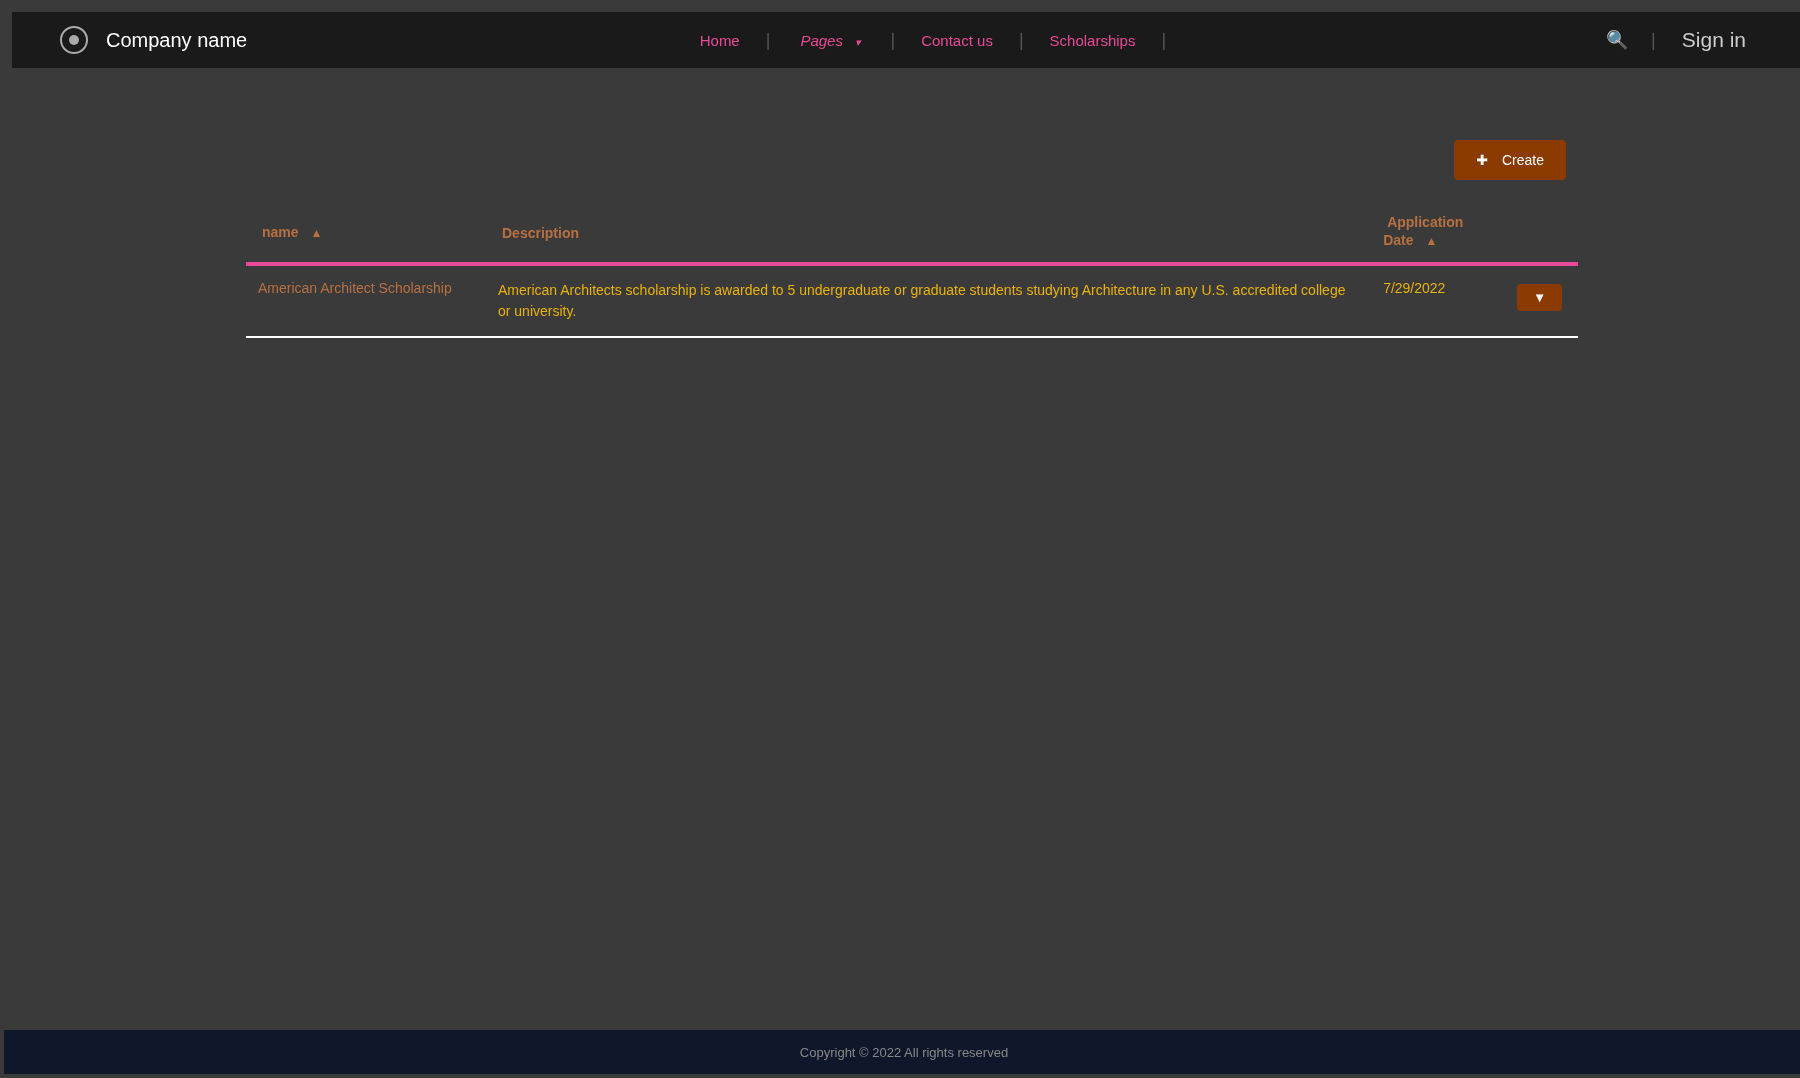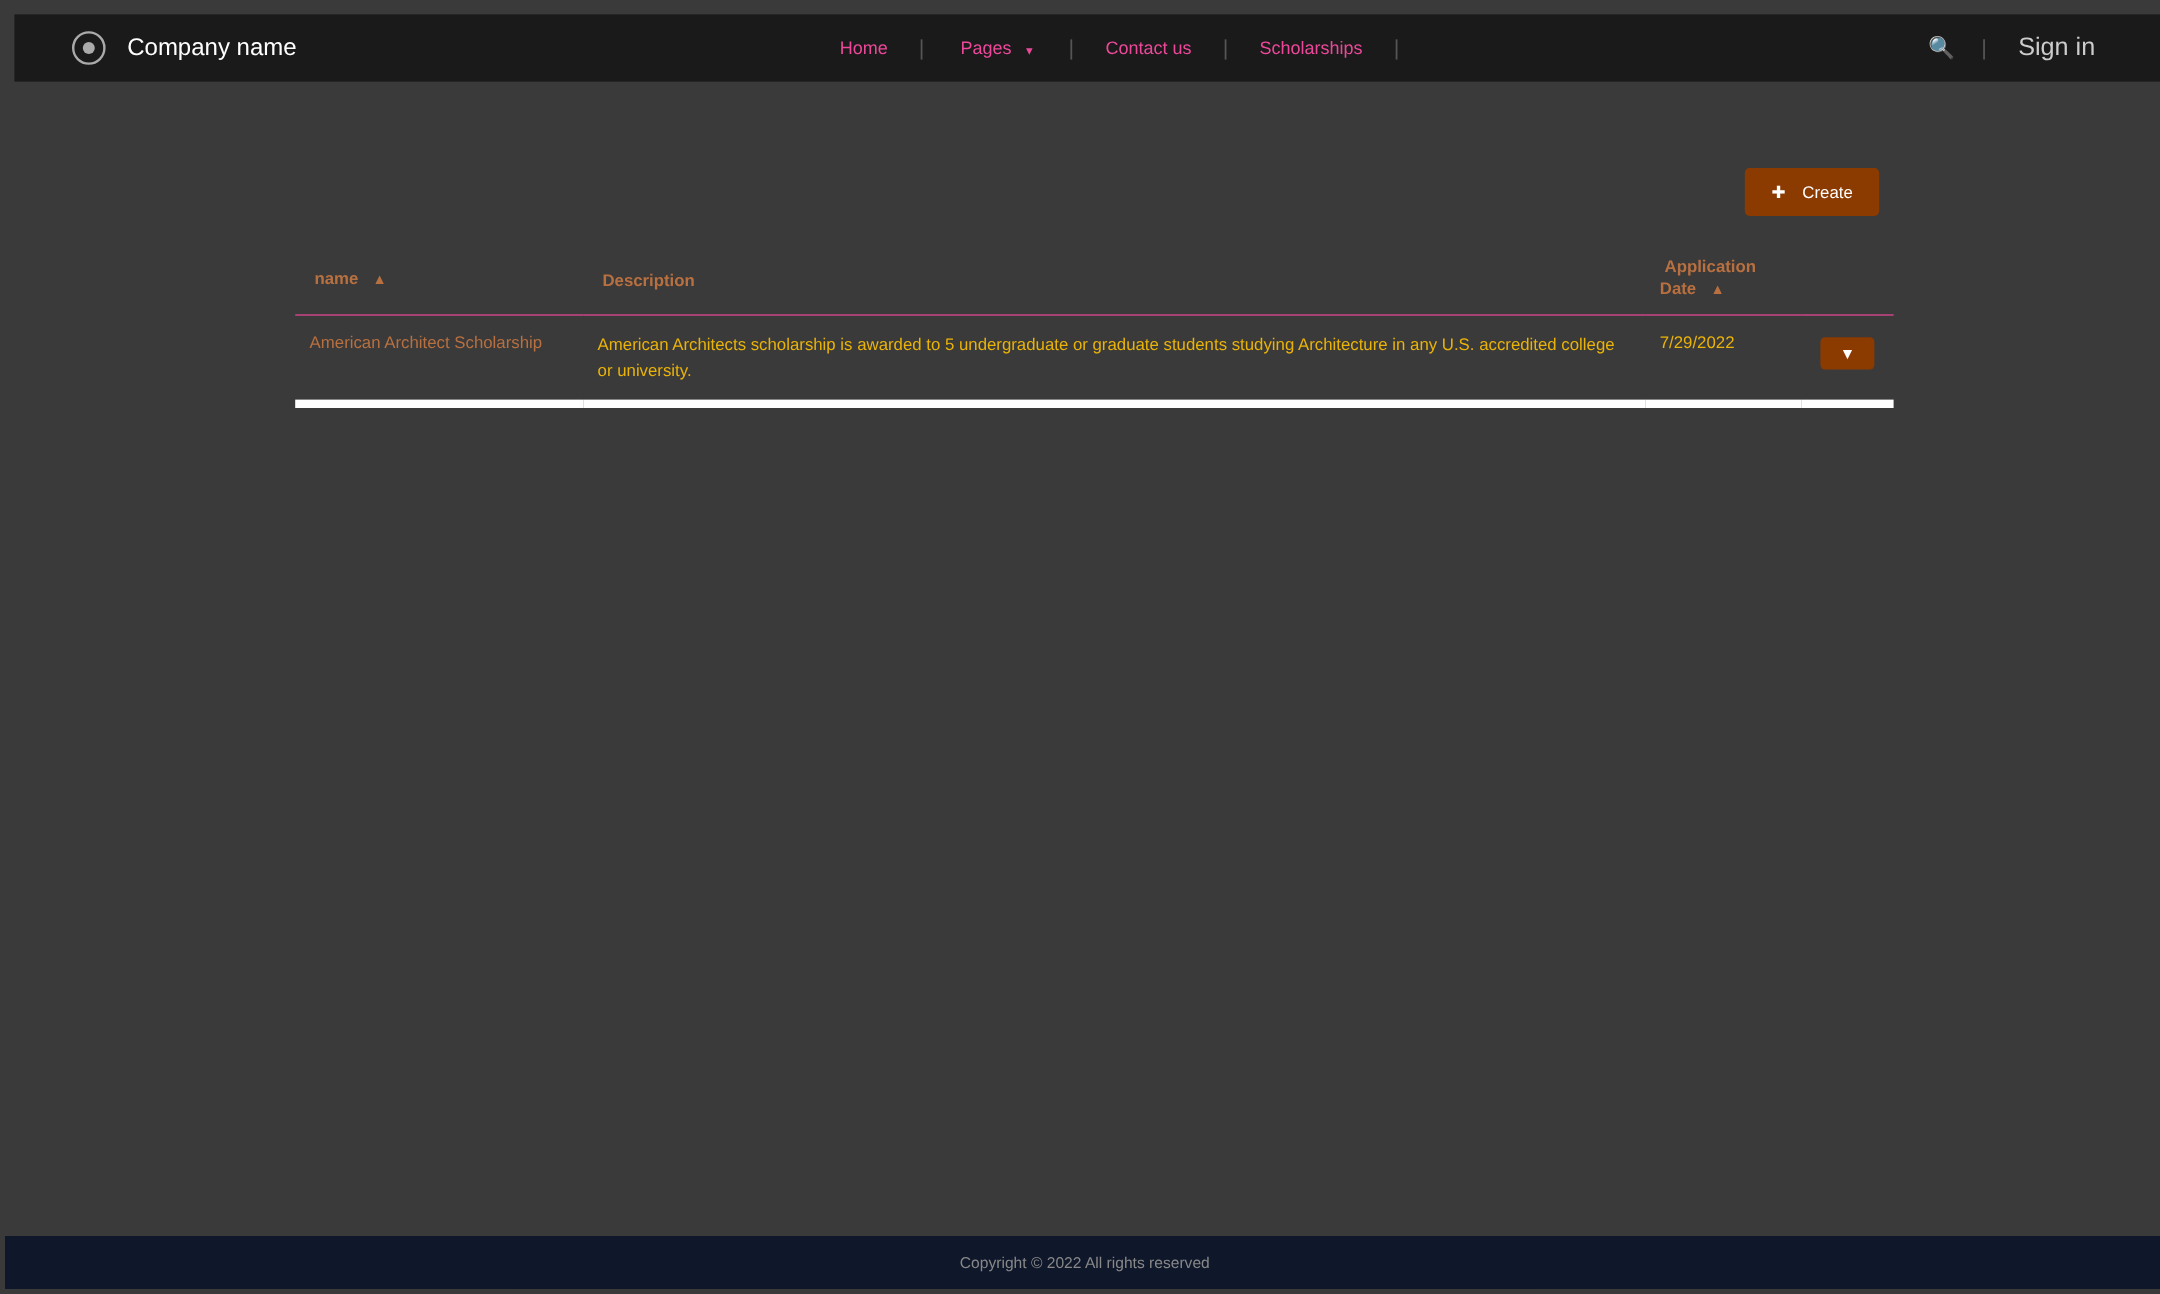--- a/index.html
+++ b/index.html
@@ -70,20 +70,21 @@
 
     .nav-divider {
       color: #555;
       font-size: 18px;
     }
 
     .nav-link-pages {
       display: flex;
       align-items: flex-end;
       gap: 4px;
+      font-style: italic;
     }
 
     .nav-actions {
       display: flex;
       align-items: center;
       gap: 8px;
     }
 
     .nav-search-icon {
       color: #ccc;
@@ -123,40 +124,40 @@
       gap: 6px;
     }
 
     
     .scholarship-table {
       width: 100%;
       border-collapse: collapse;
     }
 
     .scholarship-table thead tr {
-      border-bottom: 1px solid #ec4899;
+      border-bottom: 4px solid #ec4899;
     }
 
     .scholarship-table th {
       text-align: left;
       padding: 10px 12px;
       color: #b87040;
       font-size: 14px;
       font-weight: 600;
     }
 
     .scholarship-table th .sort-icon {
       display: inline-block;
       margin-left: 4px;
       color: #b87040;
       font-size: 12px;
     }
 
     .scholarship-table tbody tr {
-      border-bottom: 7px solid #ffffff;
+      border-bottom: 2px solid #ffffff;
     }
 
     .scholarship-table td {
       padding: 14px 12px;
       vertical-align: top;
       font-size: 14px;
       color: #ccc;
     }
 
     .scholarship-table td.name-col {

